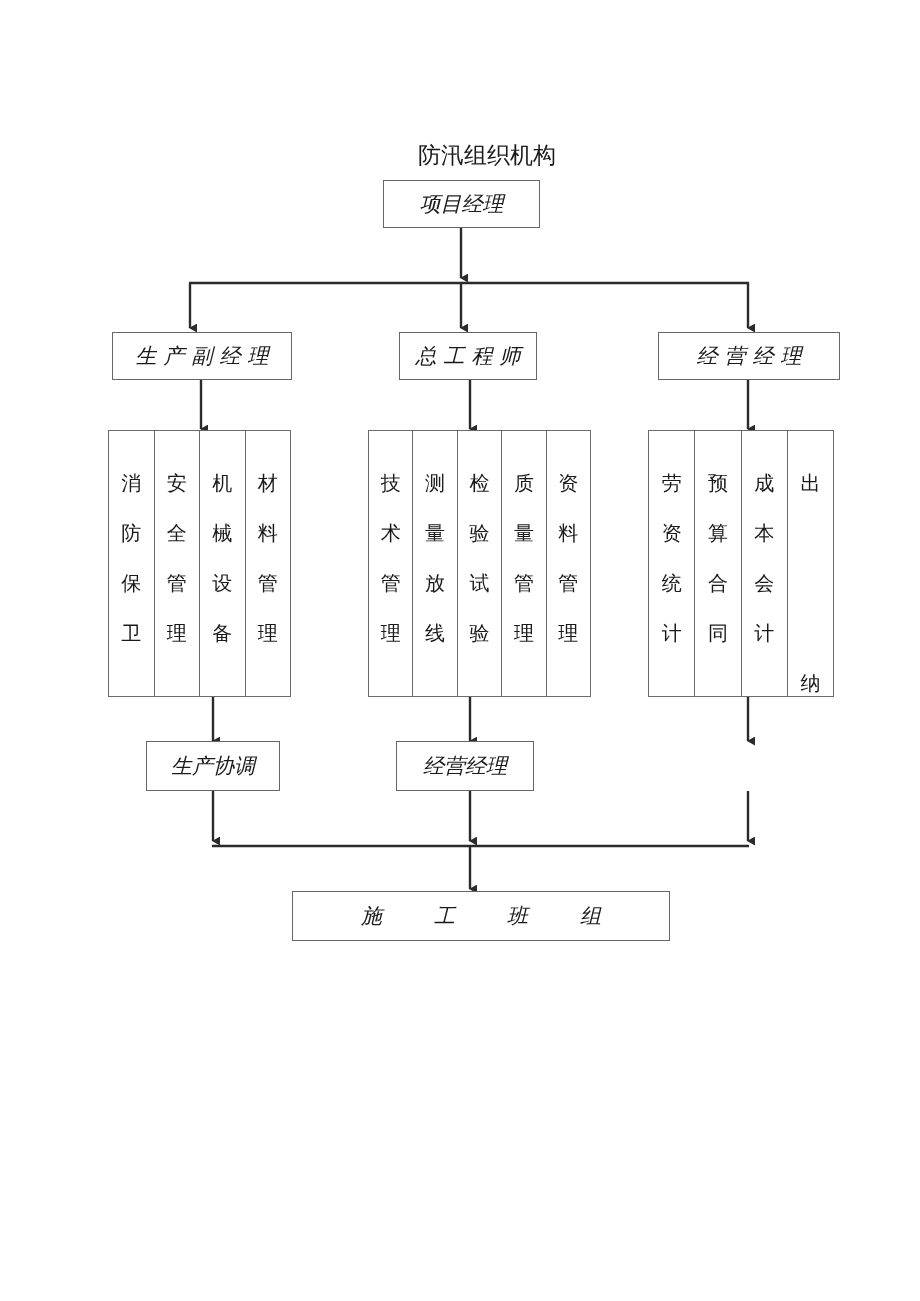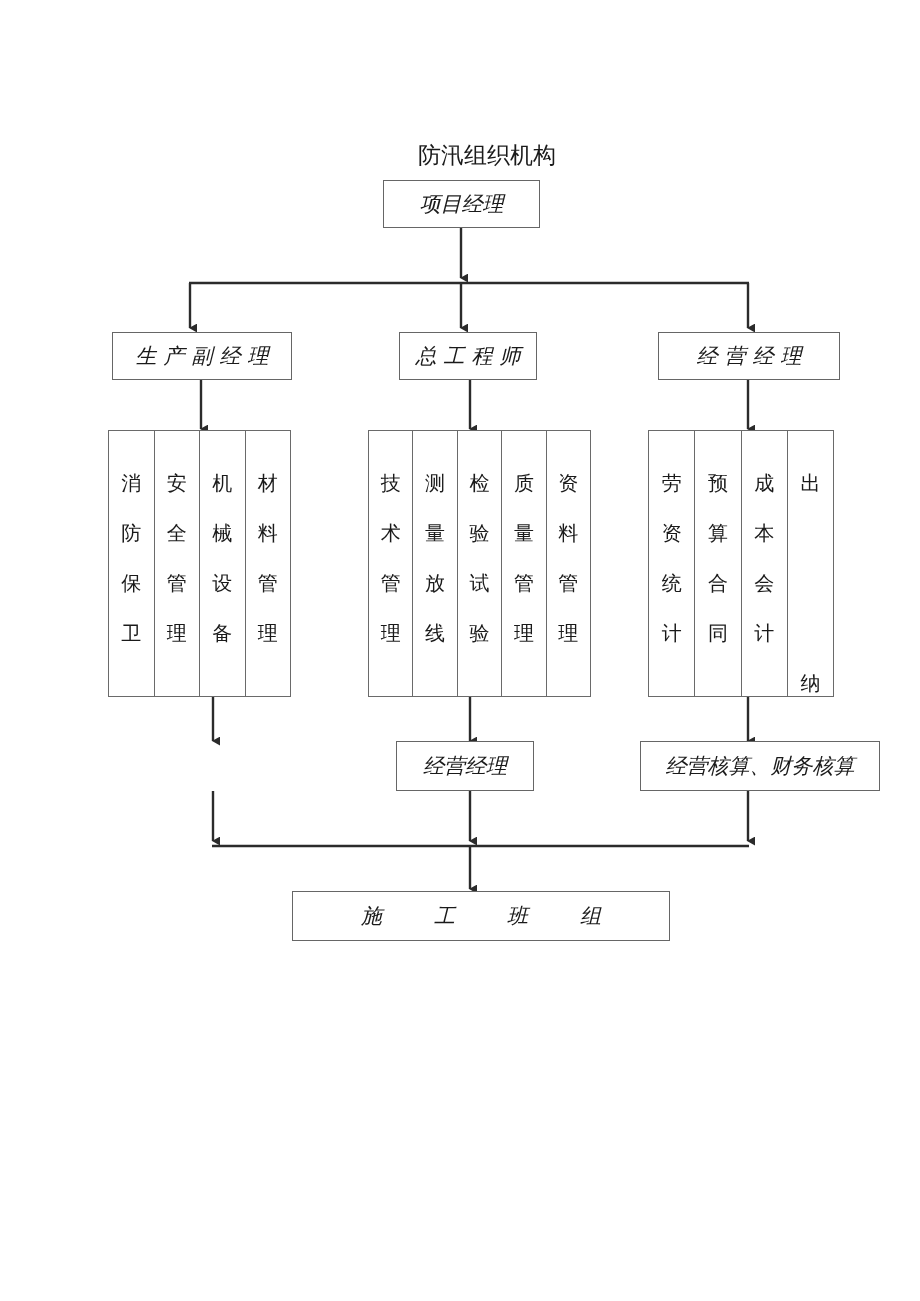--- a/index.html
+++ b/index.html
@@ -225,24 +225,24 @@
       <span class="ch">本</span>
       <span class="ch">会</span>
       <span class="ch">计</span>
     </div>
     <div class="vcol spread">
       <span class="ch">出</span>
       <span class="ch gap">纳</span>
     </div>
   </div>
 
+  <div class="node" style="left:146px; top:741px; width:134px; height:50px;">
+    <span class="lbl">生产协调</span>
+  </div>
   <div class="node" style="left:396px; top:741px; width:138px; height:50px;">
     <span class="lbl">经营经理</span>
   </div>
-  <div class="node" style="left:640px; top:741px; width:240px; height:50px;">
-    <span class="lbl">经营核算、财务核算</span>
-  </div>
 
   <div class="node" style="left:292px; top:891px; width:378px; height:50px;">
     <span class="lbl lbl-wide">施工班组</span>
   </div>
 
 </div>
 
 </body></html>

